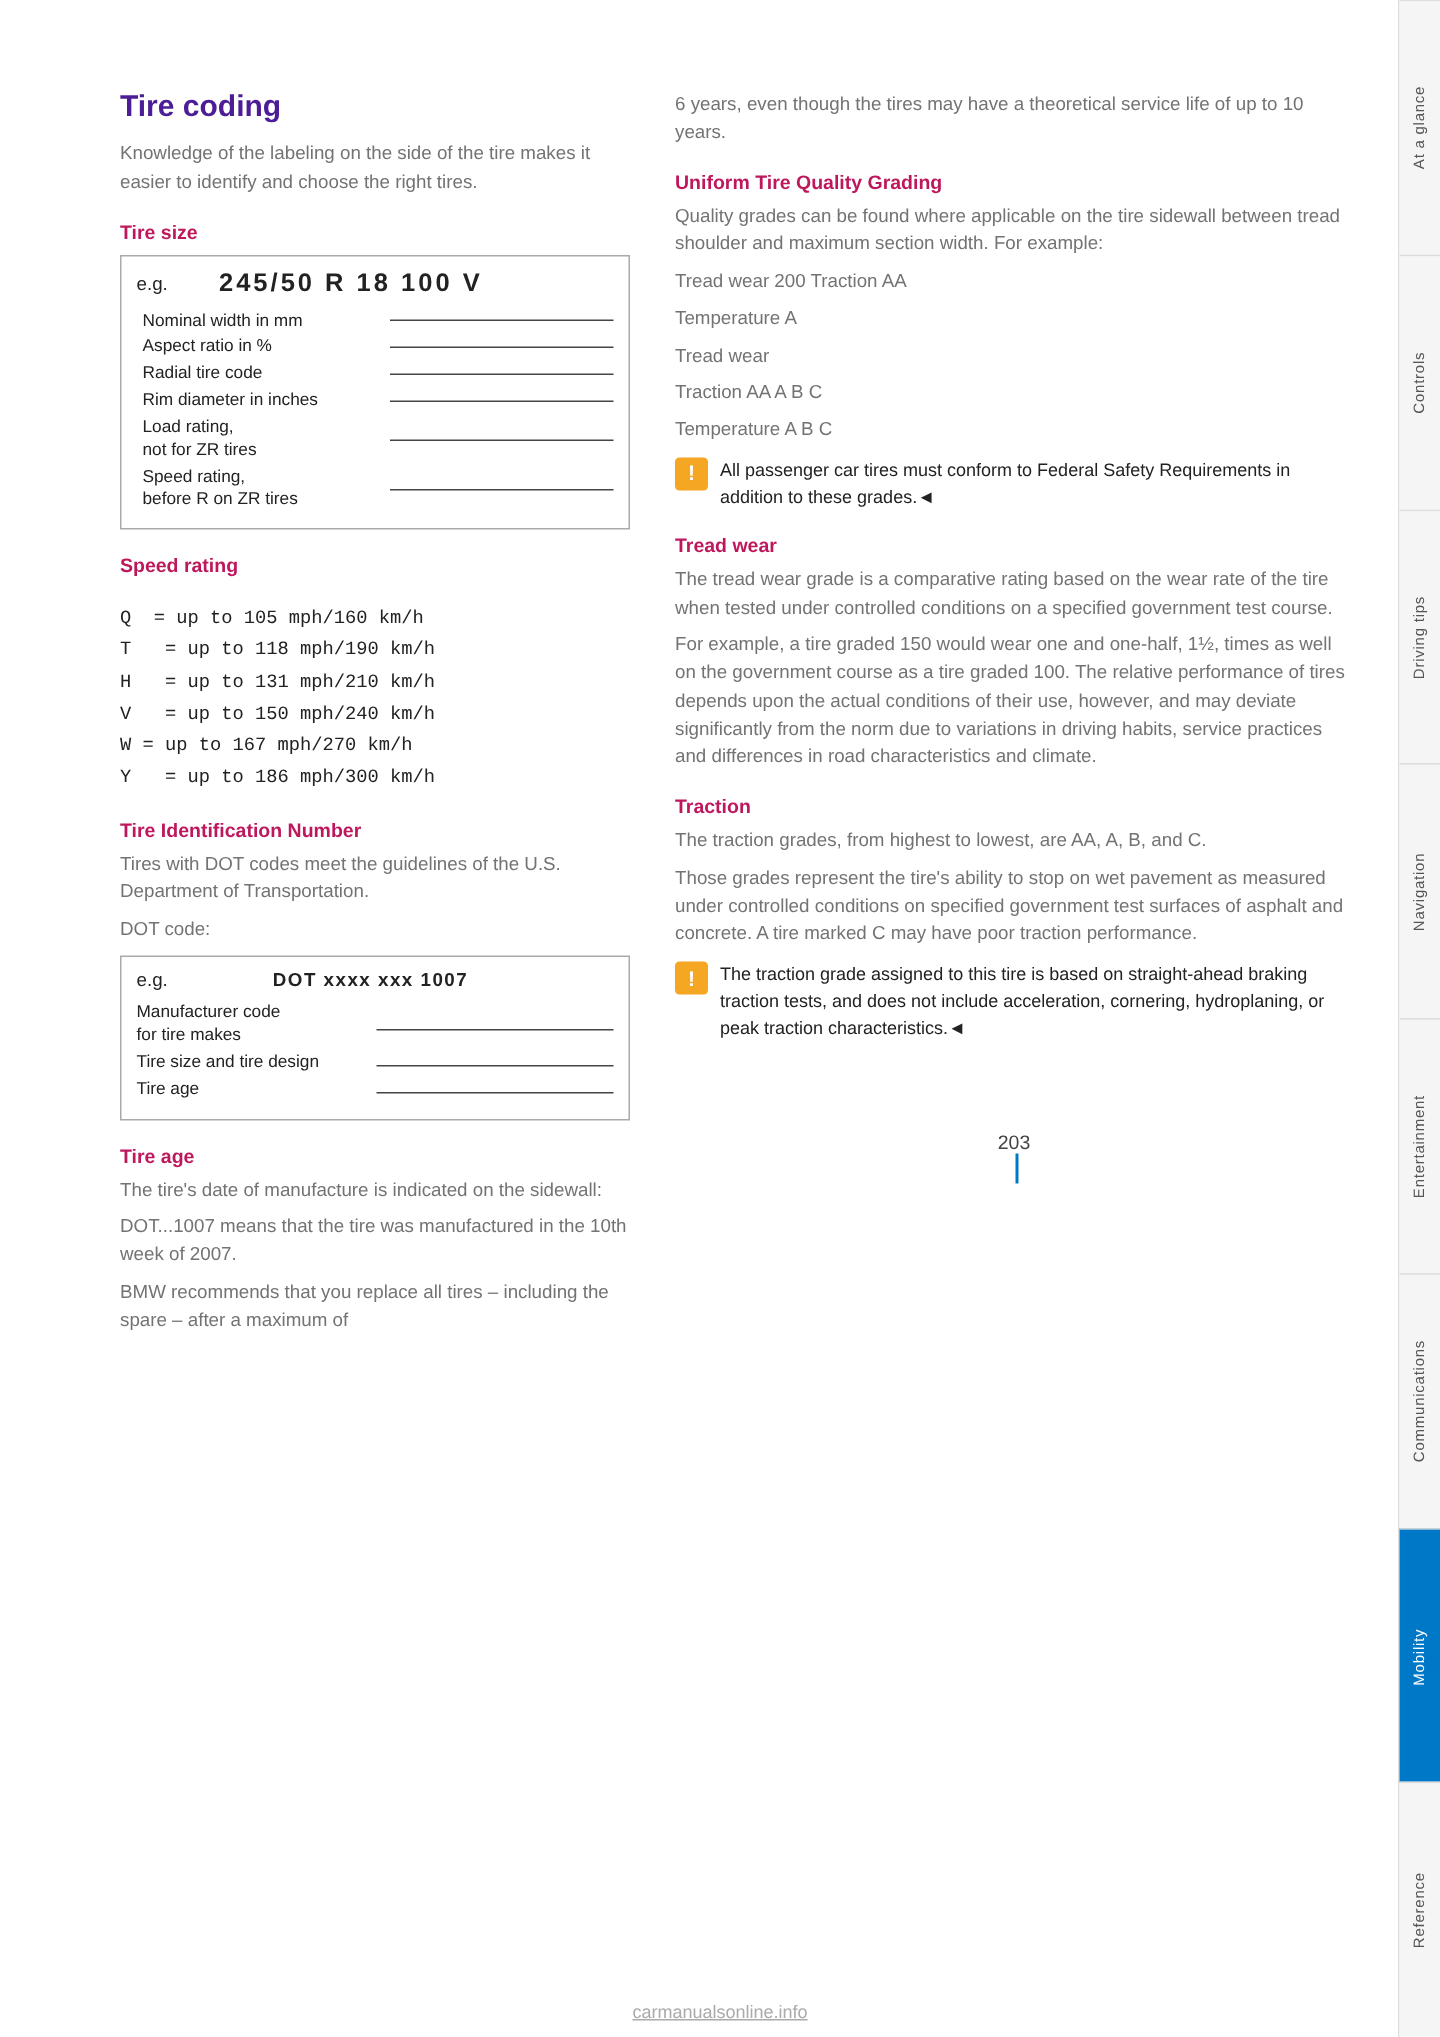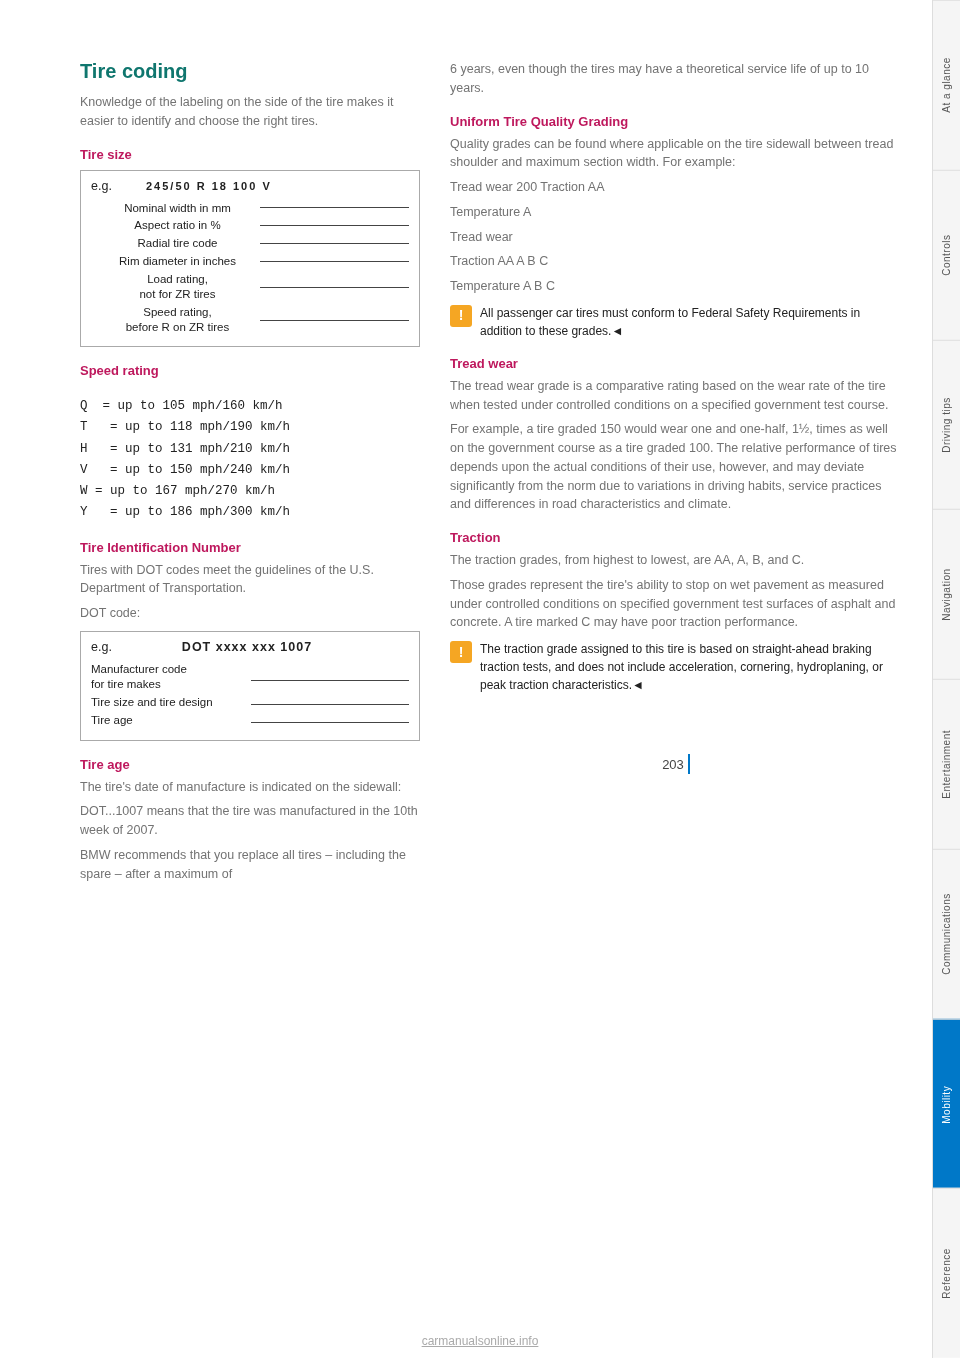--- a/index.html
+++ b/index.html
@@ -52,21 +52,21 @@
       background: #f5f5f5;
       letter-spacing: 0.5px;
     }
     .sidebar-tab.active {
       background: #0078c8;
       color: #fff;
     }
     h1.page-title {
       font-size: 20px;
       font-weight: bold;
-      color: #0f766e;
+      color: #4c1d95;
       margin-bottom: 10px;
     }
     h2.section-title {
       font-size: 13px;
       font-weight: bold;
       color: #be185d;
       margin-bottom: 6px;
       margin-top: 16px;
     }
     p.body-text {
@@ -157,21 +157,20 @@
       margin-bottom: 8px;
     }
     .eg-line .label {
       min-width: 35px;
     }
     .diagram-row {
       display: flex;
       align-items: center;
       margin-bottom: 3px;
       font-size: 11.5px;
-      text-align: center;
     }
     .diagram-label {
       width: 165px;
       font-size: 11.5px;
       line-height: 1.3;
     }
     .diagram-line-container {
       flex: 1;
       display: flex;
       align-items: center;
@@ -202,21 +201,21 @@
   <div class="main-content">
 
     <div class="left-col">
       <h1 class="page-title">Tire coding</h1>
       <p class="body-text">Knowledge of the labeling on the side of the tire makes it easier to identify and choose the right tires.</p>
 
       <h2 class="section-title">Tire size</h2>
       <div class="tire-size-box">
         <div class="eg-line">
           <span class="label">e.g.</span>
-          <span style="margin-left:20px; font-size:11px; letter-spacing:2px; font-weight:600;">245/50  R 18 100 V</span>
+          <span style="margin-left:20px; font-size:17px; letter-spacing:2px; font-weight:600;">245/50  R 18 100 V</span>
         </div>
 
         <div style="position:relative; padding-left:4px;">
 
           <div class="diagram-row">
             <div class="diagram-label">Nominal width in mm</div>
             <div class="diagram-line-container">
                 <div class="h-line"></div>
               </div>
           </div>
@@ -322,21 +321,21 @@
       <p class="body-text">For example, a tire graded 150 would wear one and one-half, 1½, times as well on the government course as a tire graded 100. The relative performance of tires depends upon the actual conditions of their use, however, and may deviate significantly from the norm due to variations in driving habits, service practices and differences in road characteristics and climate.</p>
 
       <h2 class="section-title">Traction</h2>
       <p class="body-text">The traction grades, from highest to lowest, are AA, A, B, and C.</p>
       <p class="body-text">Those grades represent the tire's ability to stop on wet pavement as measured under controlled conditions on specified government test surfaces of asphalt and concrete. A tire marked C may have poor traction performance.</p>
       <div class="warning-box">
         <div class="warning-icon">!</div>
         <div class="warning-text">The traction grade assigned to this tire is based on straight-ahead braking traction tests, and does not include acceleration, cornering, hydroplaning, or peak traction characteristics.◄</div>
       </div>
 
-      <div style="margin-top:60px; display:flex; align-items:center; justify-content:center;">
+      <div style="margin-top:60px; display:flex; align-items:center; justify-content:center;flex-direction:column;">
         <span style="font-size:13px; color:#444;">203</span>
         <span class="page-bar"></span>
       </div>
     </div>
   </div>
 
   <div class="sidebar">
     <div class="sidebar-tab">At a glance</div>
     <div class="sidebar-tab">Controls</div>
     <div class="sidebar-tab">Driving tips</div>

